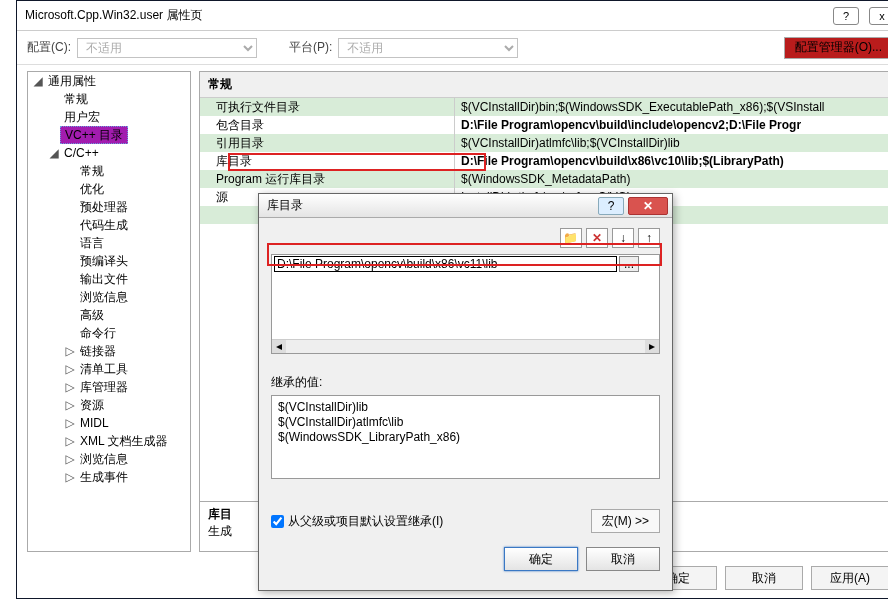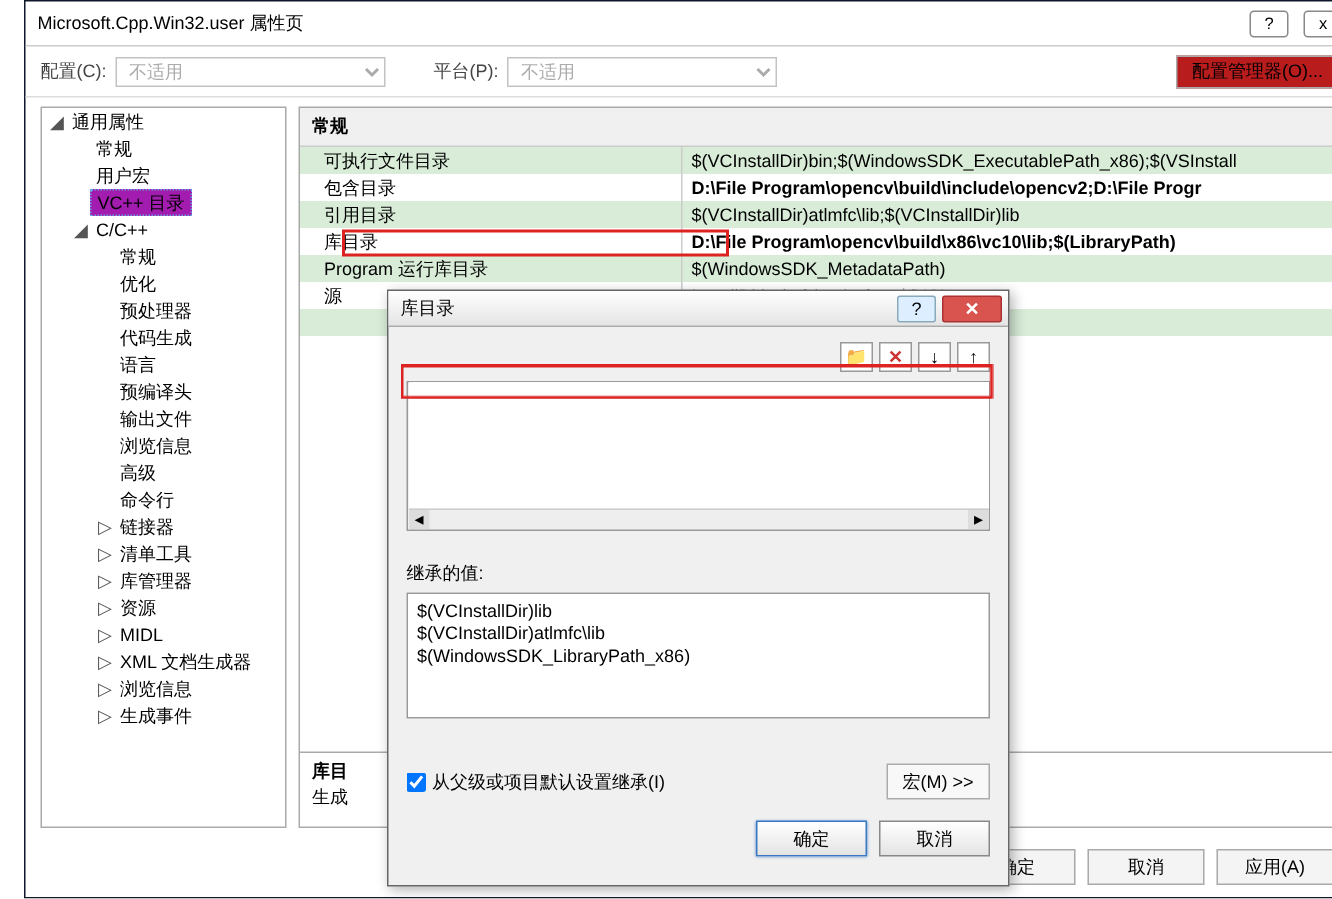--- a/index.html
+++ b/index.html
@@ -202,20 +202,24 @@
     <div class="close-btn">✕</div>
   </div>
   <div class="modal-body">
     <div class="toolbar">
       <div class="tb folder">📁</div>
       <div class="tb del">✕</div>
       <div class="tb">↓</div>
       <div class="tb">↑</div>
     </div>
     <div class="paths-list">
+      <div class="path-row">
+        <input type="text" value="D:\File Program\opencv\build\x86\vc11\lib" style="">
+        <div class="browse">...</div>
+      </div>
       <div class="scroll-h">
         <div class="arrow la">◂</div>
         <div class="arrow ra">▸</div>
       </div>
     </div>
 
     <div class="inherit-label">继承的值:</div>
     <div class="inherit-list">
       <div>$(VCInstallDir)lib</div>
       <div>$(VCInstallDir)atlmfc\lib</div>

